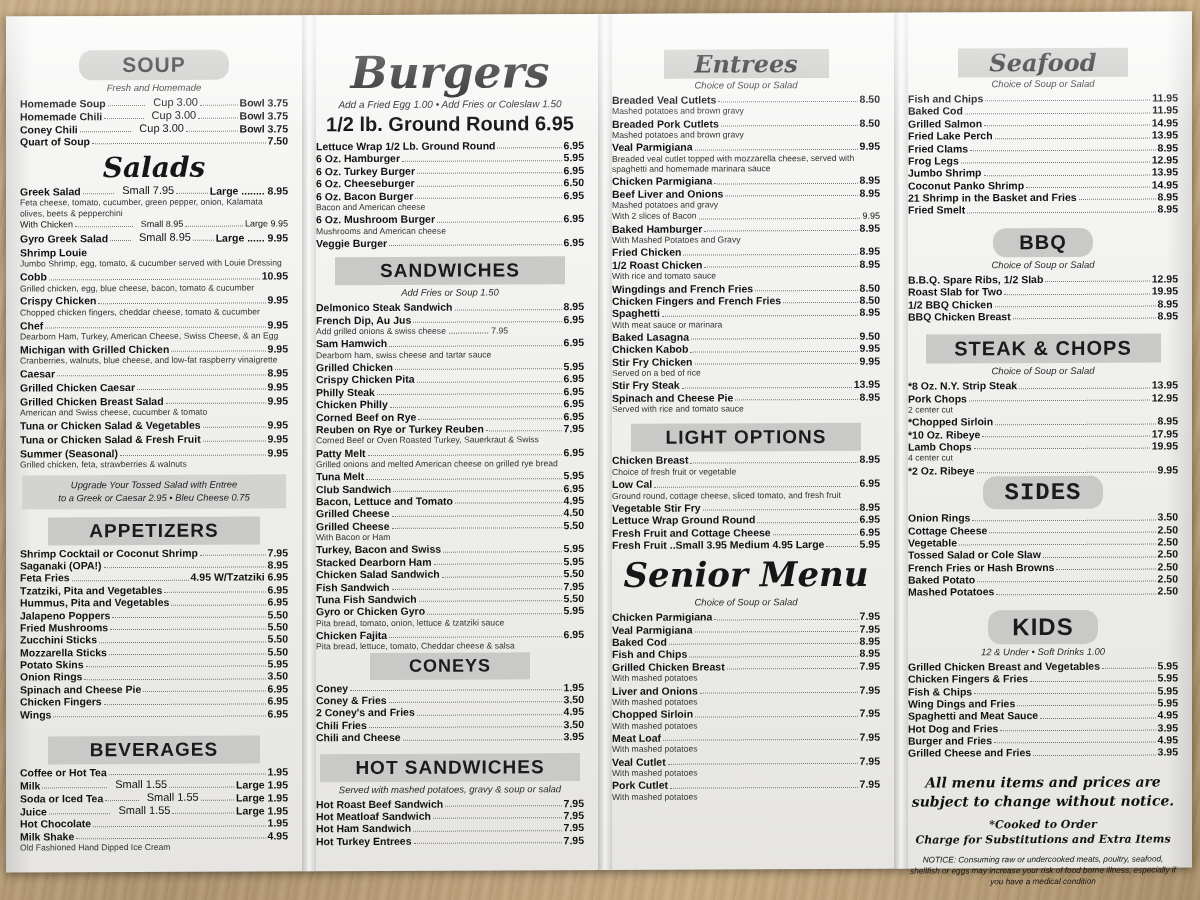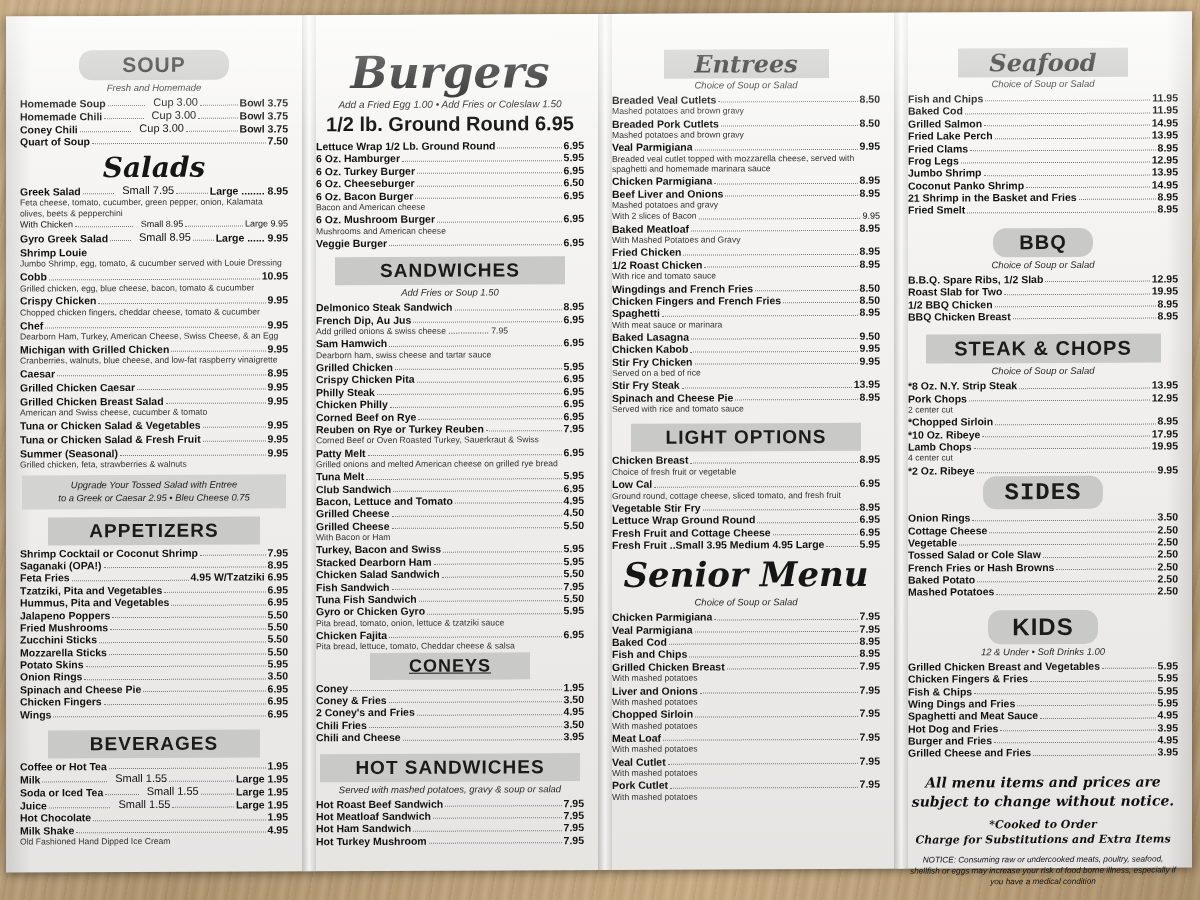--- a/index.html
+++ b/index.html
@@ -327,21 +327,21 @@
             <span class="dots"></span>
             <span class="pr">6.95</span>
           </div>
         <div class="item bold">
             <span class="nm">Wings</span>
             <span class="dots"></span>
             <span class="pr">6.95</span>
           </div>
       </div>
 
-      <div class="banner b2" style="margin-top:10px;">BEVERAGES</div>
+      <div class="banner b2" style="margin-top:16px;">BEVERAGES</div>
       <div>
         <div class="item bold">
             <span class="nm">Coffee or Hot Tea</span>
             <span class="dots"></span>
             <span class="pr">1.95</span>
           </div>
         <div class="item bold">
             <span class="nm">Milk</span>
             <span class="dots"></span>
             <span class="midprice">Small 1.55</span>
@@ -537,21 +537,21 @@
           </div>
         <div class="desc">Pita bread, tomato, onion, lettuce &amp; tzatziki sauce</div>
         <div class="item bold">
             <span class="nm">Chicken Fajita</span>
             <span class="dots"></span>
             <span class="pr">6.95</span>
           </div>
         <div class="desc">Pita bread, lettuce, tomato, Cheddar cheese &amp; salsa</div>
       </div>
 
-      <div class="banner b3" style="width:140px;text-decoration:underline;">CONEYS</div>
+      <div class="banner b3" style="width:140px;">CONEYS</div>
       <div>
         <div class="item bold">
             <span class="nm">Coney</span>
             <span class="dots"></span>
             <span class="pr">1.95</span>
           </div>
         <div class="item bold">
             <span class="nm">Coney &amp; Fries</span>
             <span class="dots"></span>
             <span class="pr">3.50</span>
@@ -585,21 +585,21 @@
             <span class="nm">Hot Meatloaf Sandwich</span>
             <span class="dots"></span>
             <span class="pr">7.95</span>
           </div>
         <div class="item bold">
             <span class="nm">Hot Ham Sandwich</span>
             <span class="dots"></span>
             <span class="pr">7.95</span>
           </div>
         <div class="item bold">
-            <span class="nm">Hot Turkey Mushroom</span>
+            <span class="nm">Hot Turkey Entrees</span>
             <span class="dots"></span>
             <span class="pr">7.95</span>
           </div>
       </div>
     </div>
 
     <div class="col col3">
       <div class="script entreeTitle" style="background:#c9c9c7;display:block;width:165px;margin-left:auto;margin-right:auto;">Entrees</div>
       <div class="sub">Choice of Soup or Salad</div>
 
@@ -632,21 +632,21 @@
             <span class="dots"></span>
             <span class="pr">8.95</span>
           </div>
         <div class="desc">Mashed potatoes and gravy</div>
         <div class="item">
             <span class="nm desc" style="font-size:8.6px;">With 2 slices of Bacon</span>
             <span class="dots"></span>
             <span class="pr smallcaps">9.95</span>
           </div>
         <div class="item bold">
-            <span class="nm">Baked Meatloaf</span>
+            <span class="nm">Baked Hamburger</span>
             <span class="dots"></span>
             <span class="pr">8.95</span>
           </div>
         <div class="desc">With Mashed Potatoes and Gravy</div>
         <div class="item bold">
             <span class="nm">Fried Chicken</span>
             <span class="dots"></span>
             <span class="pr">8.95</span>
           </div>
         <div class="item bold">

